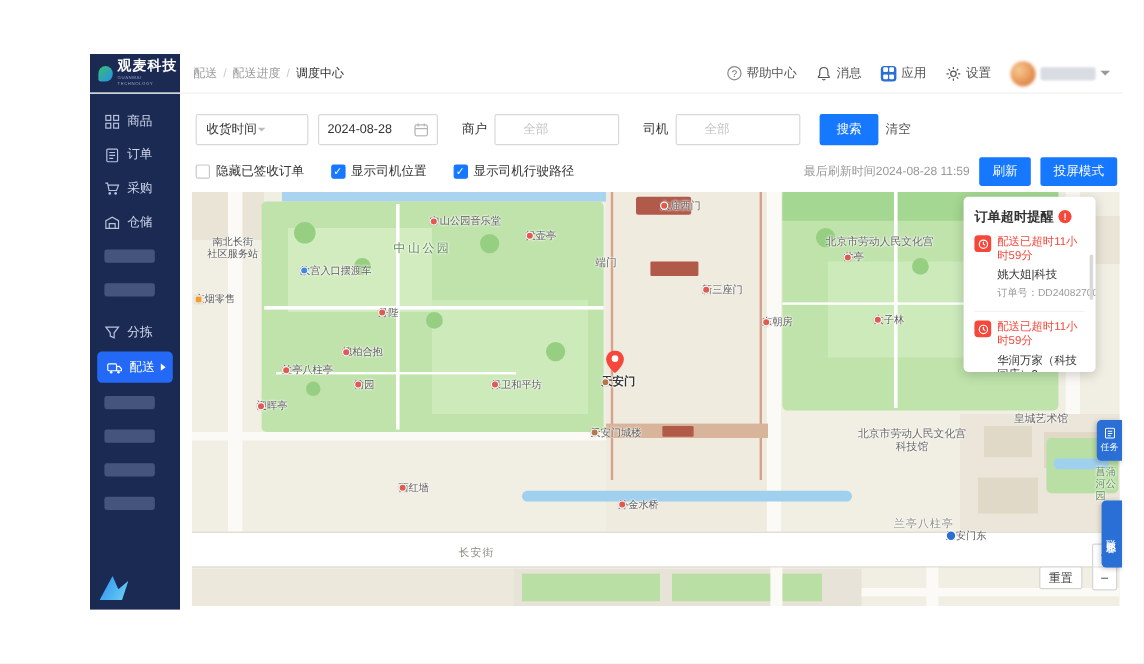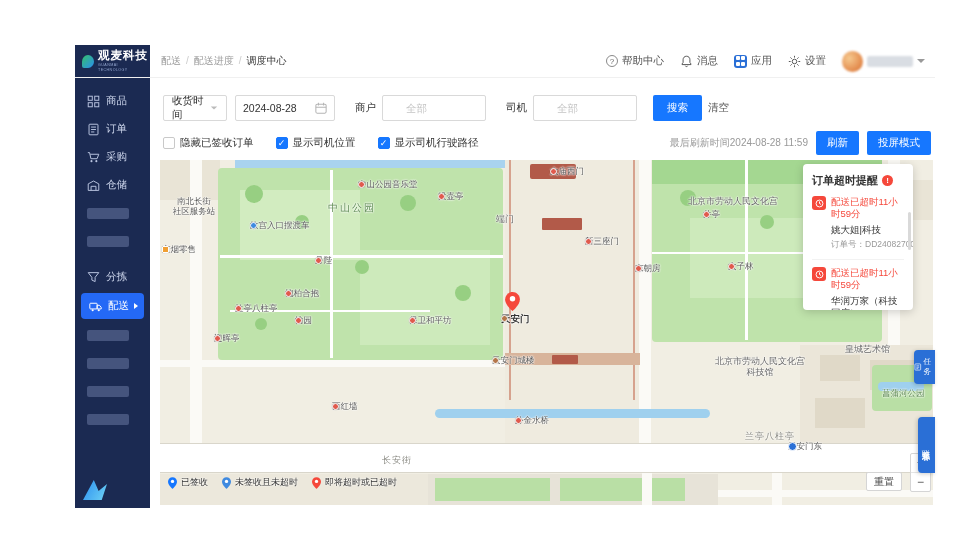--- a/index.html
+++ b/index.html
@@ -29,21 +29,21 @@
   .s-item{height:28px;display:flex;align-items:center;gap:6px;padding-left:12px;font-size:10.5px;color:#cdd6ec;cursor:pointer;position:relative;}
   .s-item svg{flex:none;}
   .s-item.active{background:#2469f6;color:#fff;margin:2px 6px;padding-left:8px;border-radius:4px;height:26px;}
   .s-item.active::after{content:"";position:absolute;right:6px;width:0;height:0;border-top:3px solid transparent;border-bottom:3px solid transparent;border-left:4px solid #fff;}
   .s-item.gap{margin-top:8px;}
   .redact{width:42px;height:11px;background:#62719a;opacity:.6;border-radius:2px;filter:blur(.6px);}
   .iot-logo{position:absolute;left:8px;bottom:8px;width:24px;height:20px;background:linear-gradient(120deg,#2a8ef0,#6fd3f5);clip-path:polygon(0 100%,45% 0,65% 55%,100% 20%,78% 100%);}
   
   .filter-row{position:absolute;left:88px;top:49px;height:27px;display:flex;align-items:center;z-index:20;}
   .sel,.date-box,.txt-input{height:26px;border:1px solid #d9d9d9;border-radius:2px;background:#fff;box-sizing:border-box;font-size:10.5px;color:#333;display:flex;align-items:center;}
-  .sel{width:64px;justify-content:center;padding:0 8px;cursor:pointer;}
+  .sel{width:94px;justify-content:flex-start;padding:0 8px;cursor:pointer;}
   .sel .caret{border-top-color:#bbb;transform:scale(.8);}
   .date-box{width:100px;justify-content:space-between;padding:0 7px;margin-left:8px;cursor:pointer;}
   .f-label{font-size:10.5px;color:#333;margin:0 6px 0 20px;}
   .txt-input{width:104px;padding:0 23px;}
   .txt-input::placeholder{color:#c4c4c4;}
   input.txt-input{outline:none;}
   .btn-primary{height:26px;background:#1677ff;color:#fff;font-size:10.5px;border:none;border-radius:2px;padding:0 14px;margin-left:16px;cursor:pointer;}
   .btn-text{font-size:10.5px;color:#555;margin-left:0;background:none;border:none;cursor:pointer;}
   .toolbar-row{position:absolute;left:88px;top:86px;right:4px;height:24px;display:flex;align-items:center;z-index:20;}
   .cb-item{display:flex;align-items:center;gap:5px;font-size:10.5px;color:#333;margin-right:22px;cursor:pointer;}
@@ -52,21 +52,21 @@
   .toolbar-right{margin-left:auto;display:flex;align-items:center;gap:8px;}
   .refresh-time{font-size:10px;color:#999;}
   .btn-sm{height:24px;background:#1677ff;color:#fff;font-size:10.5px;border:none;border-radius:2px;padding:0 11px;cursor:pointer;}
   
   .map{position:absolute;left:85px;top:115px;width:773px;height:345px;background:#f1eee3;overflow:hidden;z-index:10;}
   .map i{position:absolute;display:block;}
   .tree{border-radius:50%;background:#97cf82;}
   .map-label{position:absolute;font-size:8.5px;color:#5a5a5a;display:flex;align-items:center;gap:2px;line-height:1.2;white-space:pre-line;text-shadow:0 0 2px #fff,0 0 2px #fff,0 0 2px #fff;z-index:6;}
   .lab-c{display:block;text-align:center;}
   .lab-green{color:#5d8a52;font-size:10px;letter-spacing:2px;}
-  .lab-green-sm{color:#5d8a52;font-size:8.5px;}
+  .lab-green-sm{color:#5d8a52;font-size:8.5px;margin-left:31px;}
   .lab-dark{color:#666;font-size:9px;}
   .lab-road{color:#8b8b84;font-size:9px;letter-spacing:1px;}
   .dot{width:5px;height:5px;border-radius:50%;border:1px solid #fff;box-shadow:0 0 1px rgba(0,0,0,.35);flex:none;}
   .dot-red{background:#e05a4d;}
   .dot-blue{background:#3f8ae0;}
   .dot-brown{background:#b4764a;}
   .dot-orange{background:#f09f33;border-radius:1px;}
   .dot-metro{width:7px;height:7px;background:#2a6fd6;border:1px solid #fff;border-radius:50%;flex:none;}
   .main-pin{position:absolute;left:345px;top:132px;z-index:8;cursor:pointer;}
   .tam-label{position:absolute;left:341px;top:153px;z-index:8;font-weight:bold;color:#333;font-size:9.5px;}
@@ -84,21 +84,21 @@
   .ap-badge{width:11px;height:11px;border-radius:50%;background:#f5483b;color:#fff;font-size:8px;display:flex;align-items:center;justify-content:center;font-weight:bold;}
   .ocard{display:flex;gap:5px;margin-top:8px;}
   .ocard + .ocard{border-top:1px solid #f2f2f2;padding-top:7px;}
   .otag{width:14px;height:14px;background:#f5483b;border-radius:3px;flex:none;display:flex;align-items:center;justify-content:center;}
   .o-lines{min-width:0;}
   .o-status{font-size:9.5px;color:#f5483b;line-height:1.3;}
   .o-name{font-size:9.5px;color:#333;margin-top:3px;line-height:1.3;}
   .o-no{font-size:8.5px;color:#9a9a9a;margin-top:3px;white-space:nowrap;}
   .pscroll{position:absolute;right:2px;top:48px;width:3px;height:38px;background:#d9d9d9;border-radius:2px;}
   
-  .float-task{position:absolute;right:0;top:305px;width:21px;height:34px;background:#2a6fd6;border-radius:4px 0 0 4px;display:flex;flex-direction:row;align-items:center;justify-content:center;gap:2px;color:#fff;z-index:40;cursor:pointer;box-shadow:-1px 1px 4px rgba(0,0,0,.2);}
+  .float-task{position:absolute;right:0;top:305px;width:21px;height:34px;background:#2a6fd6;border-radius:4px 0 0 4px;display:flex;flex-direction:column;align-items:center;justify-content:center;gap:2px;color:#fff;z-index:40;cursor:pointer;box-shadow:-1px 1px 4px rgba(0,0,0,.2);}
   .float-task span{font-size:7.5px;}
   .float-support{position:absolute;right:0;top:372px;width:17px;height:56px;background:#2a6fd6;border-radius:4px 0 0 4px;display:flex;align-items:center;justify-content:center;color:#fff;z-index:40;cursor:pointer;box-shadow:-1px 1px 4px rgba(0,0,0,.2);}
   .float-support b{writing-mode:vertical-rl;font-weight:normal;font-size:8.5px;letter-spacing:1px;}
 </style>
 </head>
 <body>
 
 <div class="app">
 
   <div class="hdr">
@@ -344,43 +344,20 @@
     <span class="map-label" style="left:628px;top:281px"><i class="dot-metro"></i><b style="font-weight:normal">天安门东</b></span>
 
     <span class="main-pin">
       <svg width="15" height="19" viewBox="0 0 14 18">
           <path d="M7 0C3.1 0 0 3.1 0 7c0 5.2 7 11 7 11s7-5.8 7-11C14 3.1 10.9 0 7 0z" fill="#f5483b"></path>
           <circle cx="7" cy="6.5" r="2.6" fill="#fff"></circle>
         </svg>
     </span>
     <span class="tam-label map-label" style="left:341px;top:153px"><i class="dot dot-brown"></i><b>天安门</b></span>
 
-    <div class="legend">
-      <span class="lg-item">
-        <svg width="9" height="12" viewBox="0 0 14 18">
-            <path d="M7 0C3.1 0 0 3.1 0 7c0 5.2 7 11 7 11s7-5.8 7-11C14 3.1 10.9 0 7 0z" fill="#1677ff"></path>
-            <circle cx="7" cy="6.5" r="2.6" fill="#fff"></circle>
-          </svg>
-        <span>已签收</span>
-      </span>
-      <span class="lg-item">
-        <svg width="9" height="12" viewBox="0 0 14 18">
-            <path d="M7 0C3.1 0 0 3.1 0 7c0 5.2 7 11 7 11s7-5.8 7-11C14 3.1 10.9 0 7 0z" fill="#3f8ae0"></path>
-            <circle cx="7" cy="6.5" r="2.6" fill="#fff"></circle>
-          </svg>
-        <span>未签收且未超时</span>
-      </span>
-      <span class="lg-item">
-        <svg width="9" height="12" viewBox="0 0 14 18">
-            <path d="M7 0C3.1 0 0 3.1 0 7c0 5.2 7 11 7 11s7-5.8 7-11C14 3.1 10.9 0 7 0z" fill="#f5483b"></path>
-            <circle cx="7" cy="6.5" r="2.6" fill="#fff"></circle>
-          </svg>
-        <span>即将超时或已超时</span>
-      </span>
-    </div>
 
     <button class="btn-reset">重置</button>
     <div class="zoom">
       <span>+</span>
       <span>−</span>
     </div>
 
     <div class="alert-panel">
       <div class="ap-title">
         <span>订单超时提醒</span>

